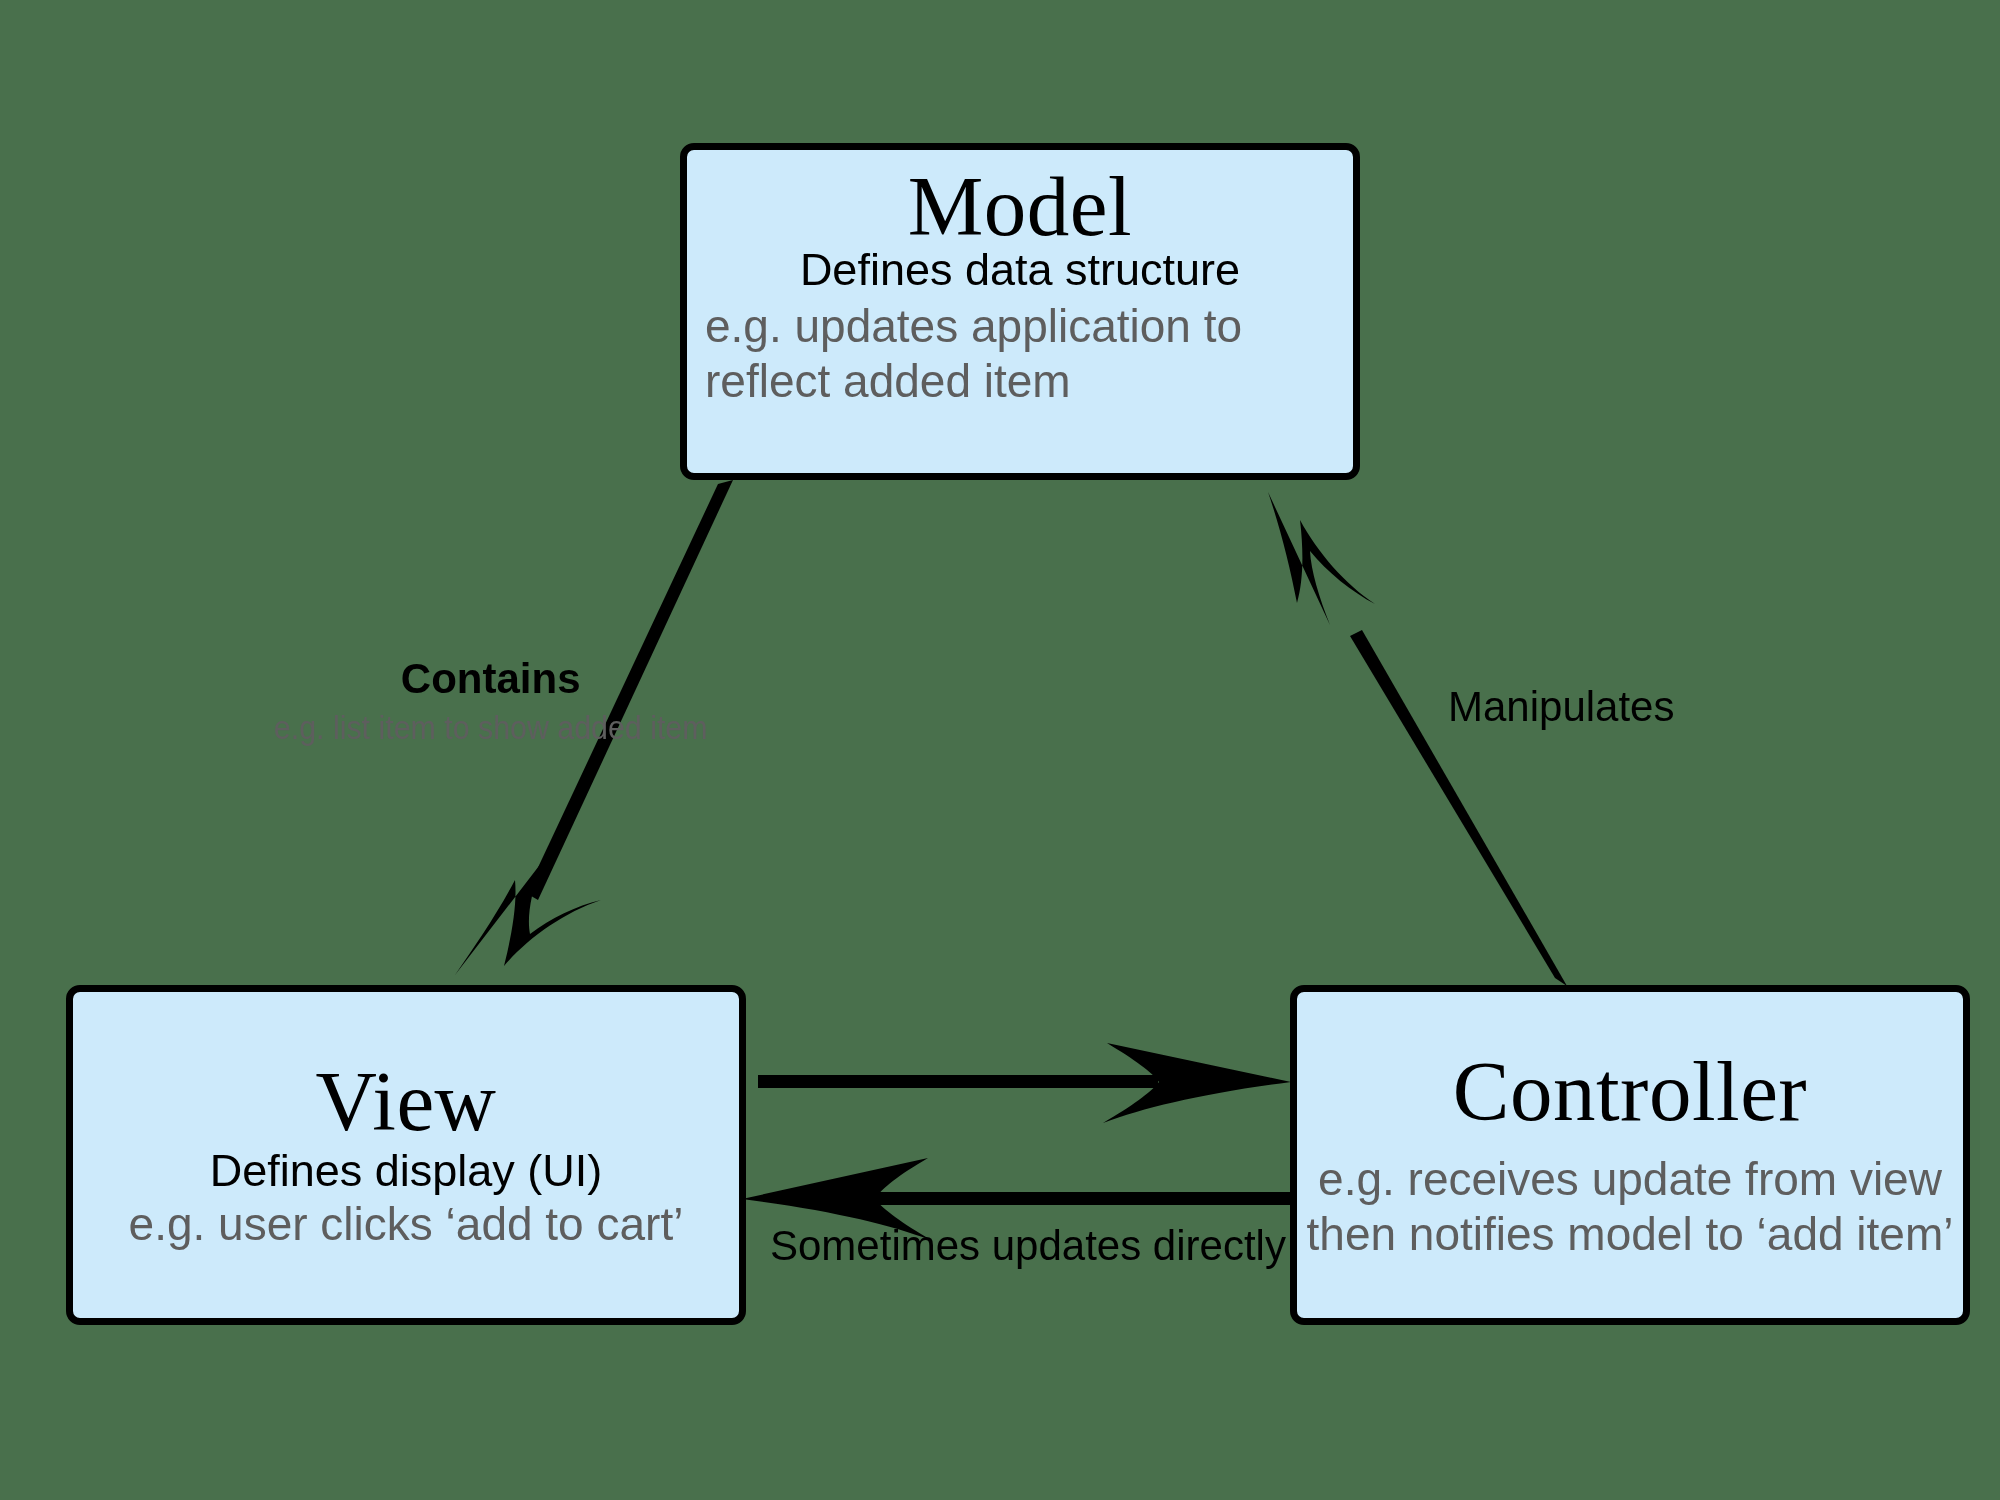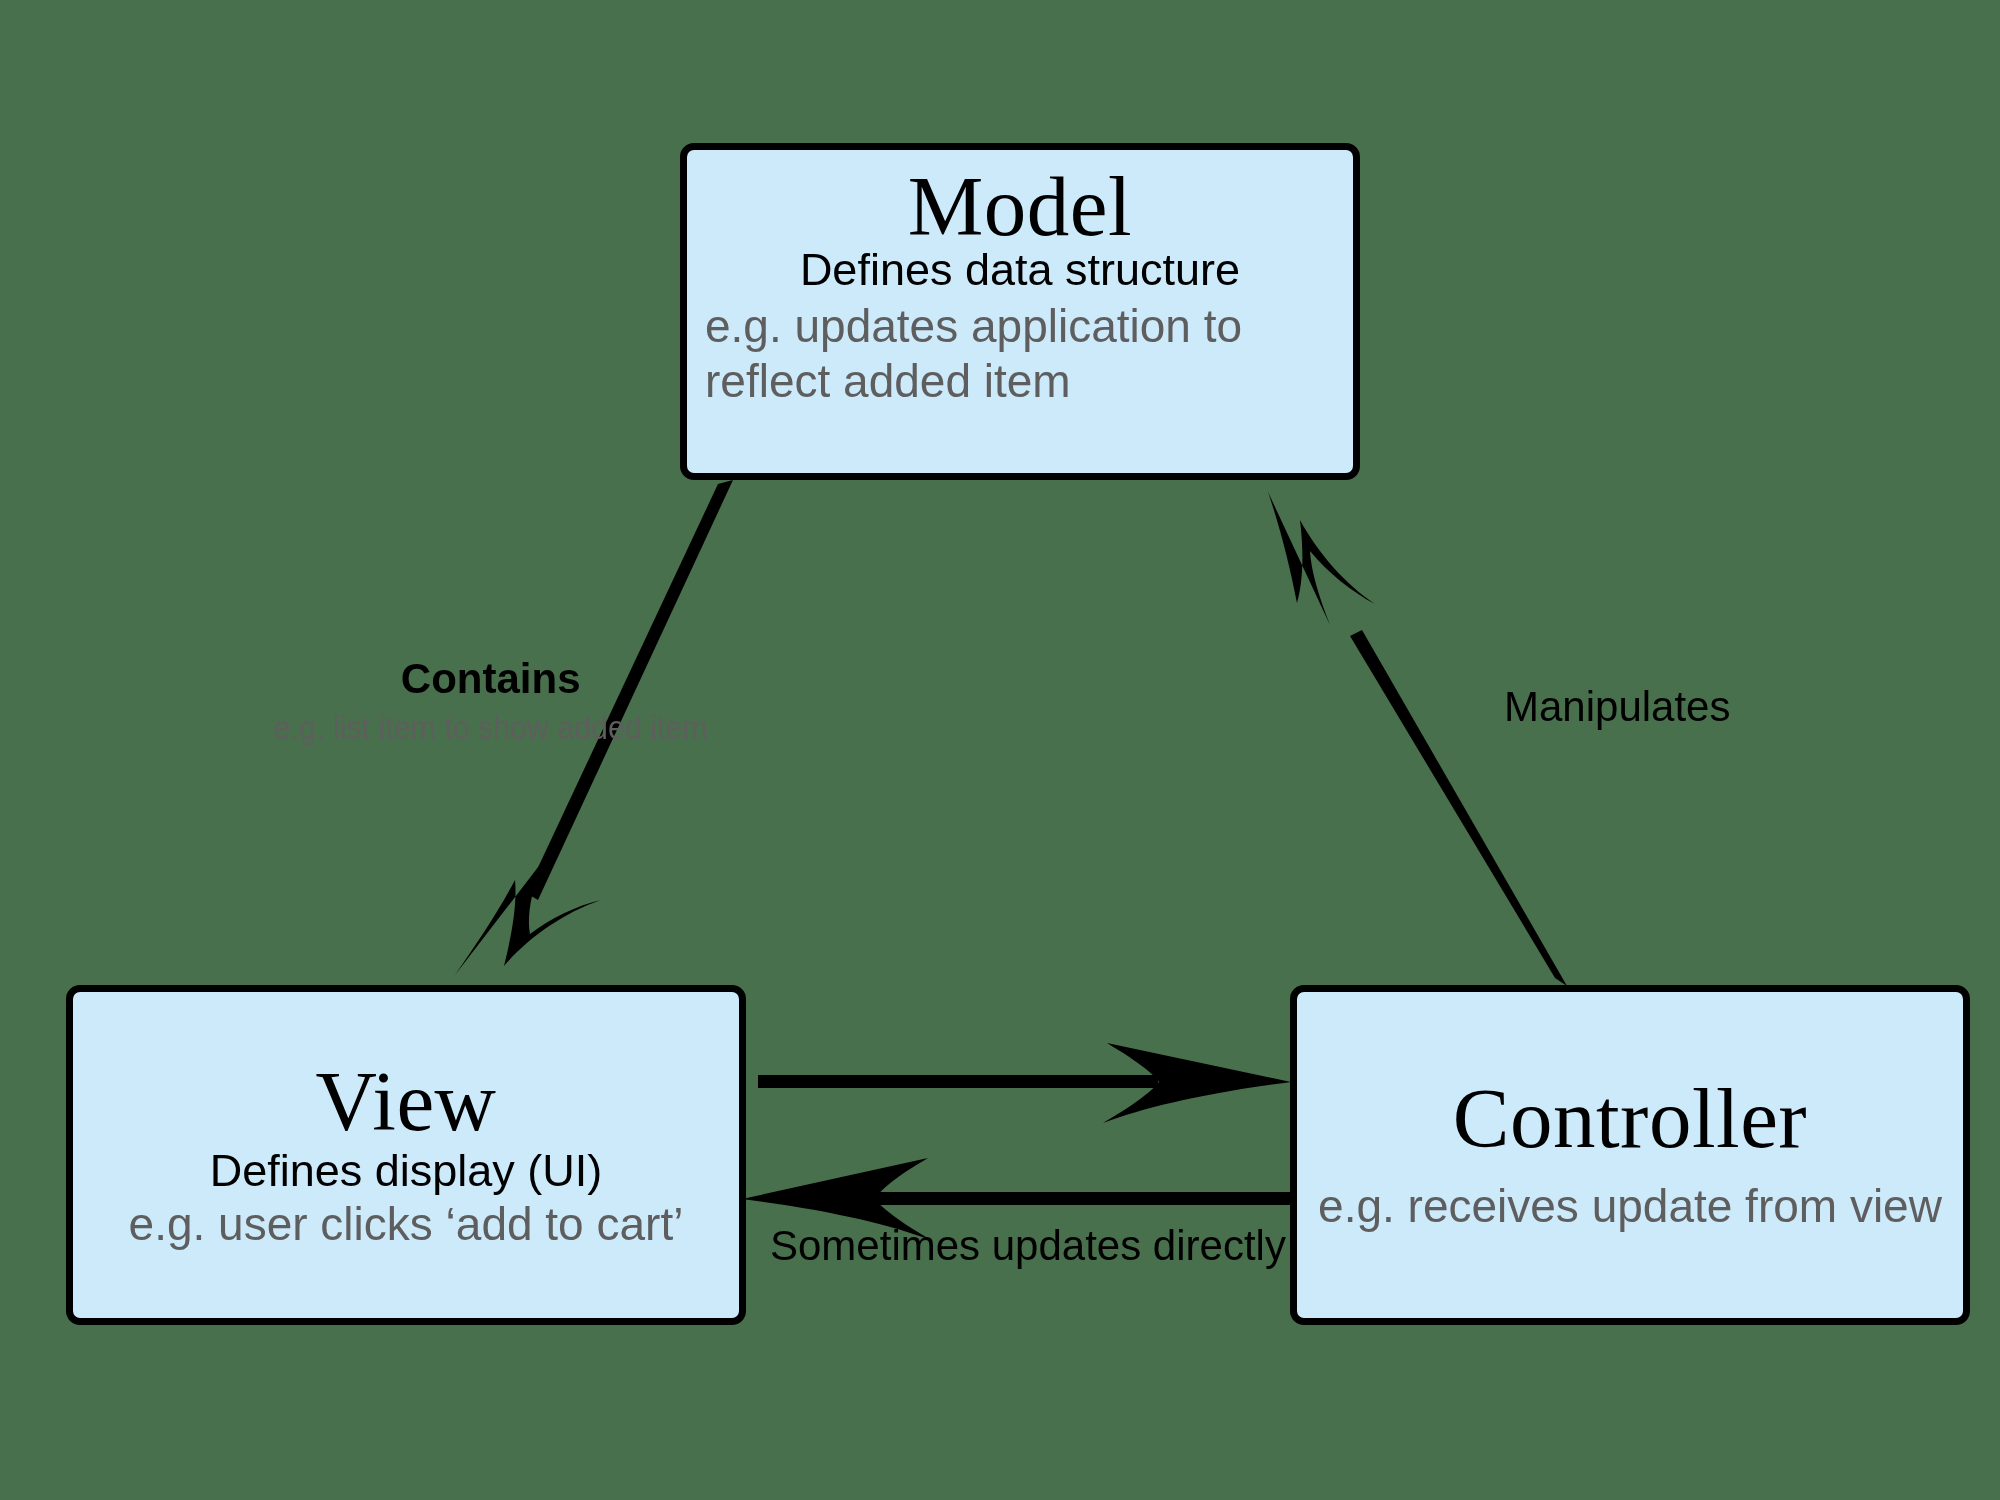--- a/index.html
+++ b/index.html
@@ -116,21 +116,21 @@
   #label-updates {
     left: 255px;
     top: 655px;
     text-align: center;
   }
   #label-updates .edge-main { font-size: 42px; font-weight: bold; display: block; }
   #label-updates .edge-eg  { font-size: 33px; display: block; margin-top: 6px;
                              transform: scaleX(0.92); transform-origin: center; }
 
   #label-manipulates {
-    left: 1504px;
+    left: 1448px;
     top: 683px;
   }
   #label-manipulates .edge-main { font-size: 42px; display: block; }
 
   #label-sends {
     left: 810px;
     top: 980px;
   }
   #label-sends .edge-main { font-size: 42px; display: block; }
 
@@ -198,20 +198,21 @@
 
   <div class="node-box" id="node-view">
     <div class="node-title">View</div>
     <div class="node-sub">Defines display (UI)</div>
     <div class="node-eg">e.g. user clicks ‘add to cart’</div>
   </div>
 
   <div class="node-box" id="node-controller">
     <div class="node-title">Controller</div>
     <div class="node-eg">e.g. receives update from view</div>
+    <div class="node-eg">then notifies model to ‘add item’</div>
   </div>
 
   <div class="edge-label" id="label-updates">
     <span class="edge-main">Contains</span>
     <span class="edge-eg">e.g. list item to show added item</span>
   </div>
 
   <div class="edge-label" id="label-manipulates">
     <span class="edge-main">Manipulates</span>
   </div>

